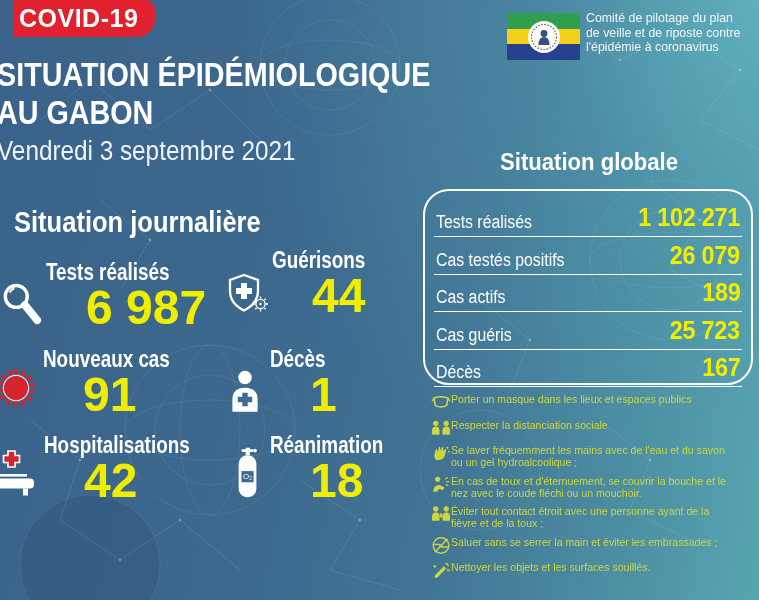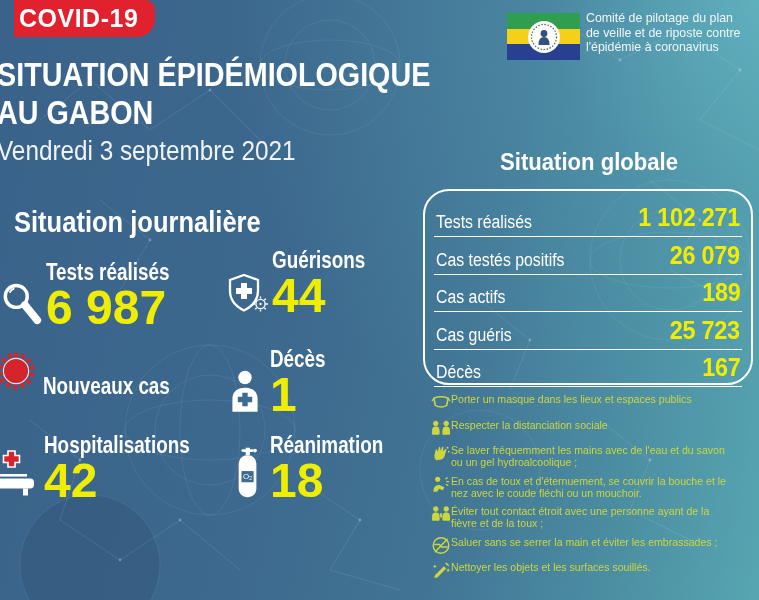--- a/index.html
+++ b/index.html
@@ -42,21 +42,21 @@
     position:absolute;left:14px;top:206px;font-size:29px;font-weight:bold;
     transform:scaleX(.88);transform-origin:left top;white-space:nowrap;
   }
 
   
   .stat{position:absolute;display:flex;align-items:flex-end;gap:3px;}
   .stat-icon{display:flex;align-items:flex-end;justify-content:flex-start;flex:none;}
   .stat-text{display:flex;flex-direction:column;}
   .stat-label{font-size:23px;font-weight:bold;white-space:nowrap;
     transform:scaleX(.82);transform-origin:left bottom;line-height:26px;}
-  .stat-value{font-size:48px;font-weight:bold;color:#f0ee00;line-height:42px;margin-top:2px;}
+  .stat-value{font-size:48px;font-weight:bold;color:#f0ee00;line-height:42px;margin-top:2px;margin-left:40px;}
   .s1{left:1px;top:259px}.s2{left:227px;top:247px}
   .s3{left:-8px;top:346px}.s4{left:227px;top:346px}
   .s5{left:-6px;top:432px}.s6{left:234px;top:432px}
 
   
   .global-heading{
     position:absolute;left:423px;top:148px;width:332px;text-align:center;
     font-size:24px;font-weight:bold;transform:scaleX(.92);transform-origin:center top;
   }
   .panel{
@@ -253,20 +253,21 @@
               <line x1="24" y1="10.5" x2="24" y2="14.5"></line>
               <circle cx="24" cy="8.3" r="2.2" stroke="none"></circle>
             </g>
         </g>
         <circle cx="24" cy="25" r="12.6" fill="none" stroke="rgba(255,255,255,.85)" stroke-width="1.2"></circle>
         <circle cx="24" cy="25" r="11.6" fill="#d7242c"></circle>
       </svg>
     </span>
     <span class="stat-text">
       <span class="stat-label">Nouveaux cas</span>
+      <span class="stat-value">91</span>
     </span>
   </div>
 
   <div class="stat s4">
     <span class="stat-icon" style="width:40px;margin-bottom:2px">
       <svg width="36" height="46" viewBox="0 0 40 48">
         <circle cx="20" cy="9" r="7.5" fill="#fff"></circle>
         <path d="M6 47 V33 c0-9 6.5-12.5 14-12.5 s14 3.5 14 12.5 V47 Z" fill="#fff"></path>
         <path d="M17 26 h6 v4.5 h5 v6 h-5 V41 h-6 v-4.5 h-5 v-6 h5 Z" fill="#3e6c90"></path>
       </svg>

